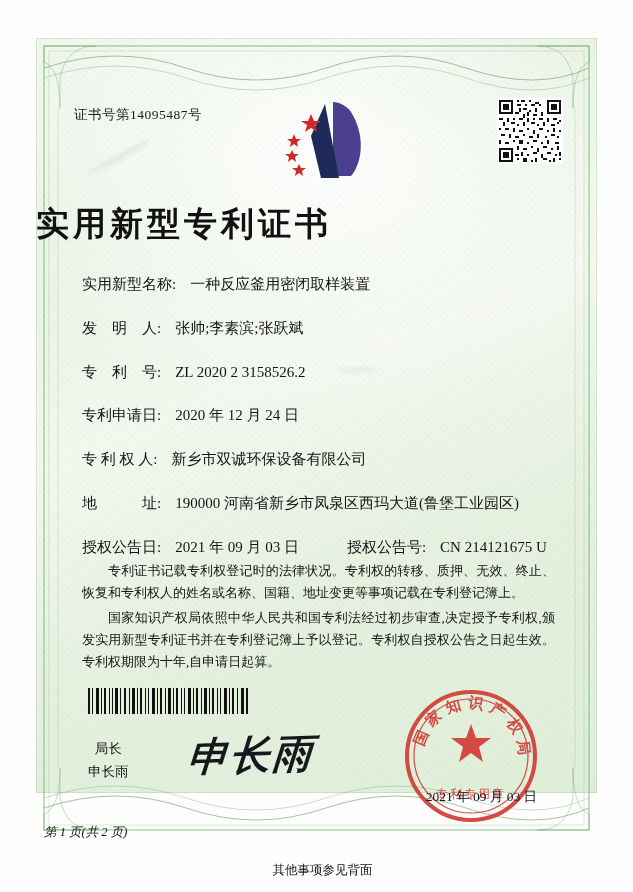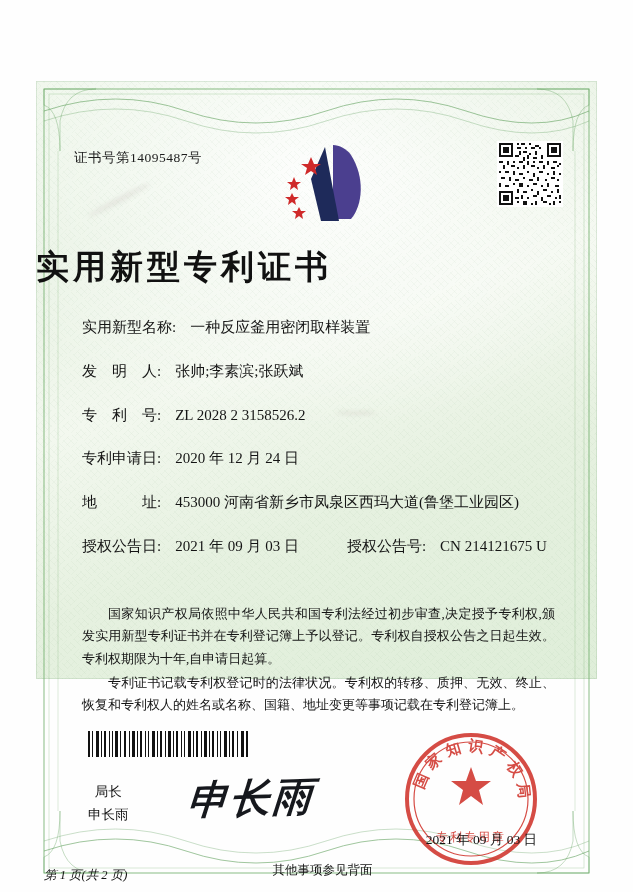--- a/index.html
+++ b/index.html
@@ -21,26 +21,25 @@
     inset: 0;
     background: #fefefe;
   }
 
   
   .cert {
     position: absolute;
     left: 36px;
     top: 38px;
     width: 561px;
-    height: 598px;
+    height: 755px;
     background:
       radial-gradient(ellipse 520px 360px at 50% 16%, rgba(255,255,255,0.95) 0%, rgba(255,255,255,0.0) 70%),
       linear-gradient(160deg, #eef6ea 0%, #e8f2e3 22%, #f3f8ef 45%, #e6f1e0 68%, #dfeed9 100%);
     box-shadow: inset 0 0 0 1px rgba(140,180,140,0.25);
-    margin-top: 43px;
   }
 
   
   .guilloche {
     position: absolute;
     inset: 0;
     opacity: 0.30;
     background-image:
       repeating-linear-gradient(48deg, rgba(110,160,110,0.18) 0px, rgba(110,160,110,0.18) 0.5px, transparent 0.5px, transparent 5px),
       repeating-linear-gradient(-48deg, rgba(110,160,110,0.15) 0px, rgba(110,160,110,0.15) 0.5px, transparent 0.5px, transparent 5px);
@@ -378,45 +377,49 @@
       <div class="field">
         <span class="lab">实用新型名称:</span>
         <span class="val">一种反应釜用密闭取样装置</span>
       </div>
       <div class="field">
         <span class="lab">发　明　人:</span>
         <span class="val">张帅;李素滨;张跃斌</span>
       </div>
       <div class="field num">
         <span class="lab">专　利　号:</span>
-        <span class="val">ZL 2028 2 3158526.2</span>
+        <span class="val">ZL 2020 2 3158526.2</span>
       </div>
       <div class="field date">
         <span class="lab">专利申请日:</span>
         <span class="val">2020 年 12 月 24 日</span>
       </div>
+      <div class="field">
+        <span class="lab">专 利 权 人:</span>
+        <span class="val">新乡市双诚环保设备有限公司</span>
+      </div>
       <div class="field addr">
         <span class="lab">地　　　址:</span>
-        <span class="val">453000 河南省新乡市凤泉区西玛大道(鲁堡工业园区)</span>
+        <span class="val">190000 河南省新乡市凤泉区西玛大道(鲁堡工业园区)</span>
       </div>
       <div class="field grant">
         <span class="grant-left">
           <span class="lab">授权公告日:</span>
           <span class="val">2021 年 09 月 03 日</span>
         </span>
         <span class="grant-right">
           <span class="lab">授权公告号:</span>
           <span class="val">CN 214121675 U</span>
         </span>
       </div>
     </div>
 
     <div class="paras">
+      <p>专利证书记载专利权登记时的法律状况。专利权的转移、质押、无效、终止、恢复和专利权人的姓名或名称、国籍、地址变更等事项记载在专利登记簿上。</p>
       <p>国家知识产权局依照中华人民共和国专利法经过初步审查,决定授予专利权,颁发实用新型专利证书并在专利登记簿上予以登记。专利权自授权公告之日起生效。专利权期限为十年,自申请日起算。</p>
-      <p>专利证书记载专利权登记时的法律状况。专利权的转移、质押、无效、终止、恢复和专利权人的姓名或名称、国籍、地址变更等事项记载在专利登记簿上。</p>
     </div>
 
     <svg class="barcode" viewBox="0 0 160 26" shape-rendering="crispEdges">
       <rect width="160" height="26" fill="transparent"></rect>
       <g fill="#111">
         <rect x="0" y="0" width="2" height="26"></rect>
           <rect x="4" y="0" width="1" height="26"></rect>
         <rect x="8" y="0" width="3" height="26"></rect>
           <rect x="13" y="0" width="1" height="26"></rect>
         <rect x="16" y="0" width="2" height="26"></rect>

